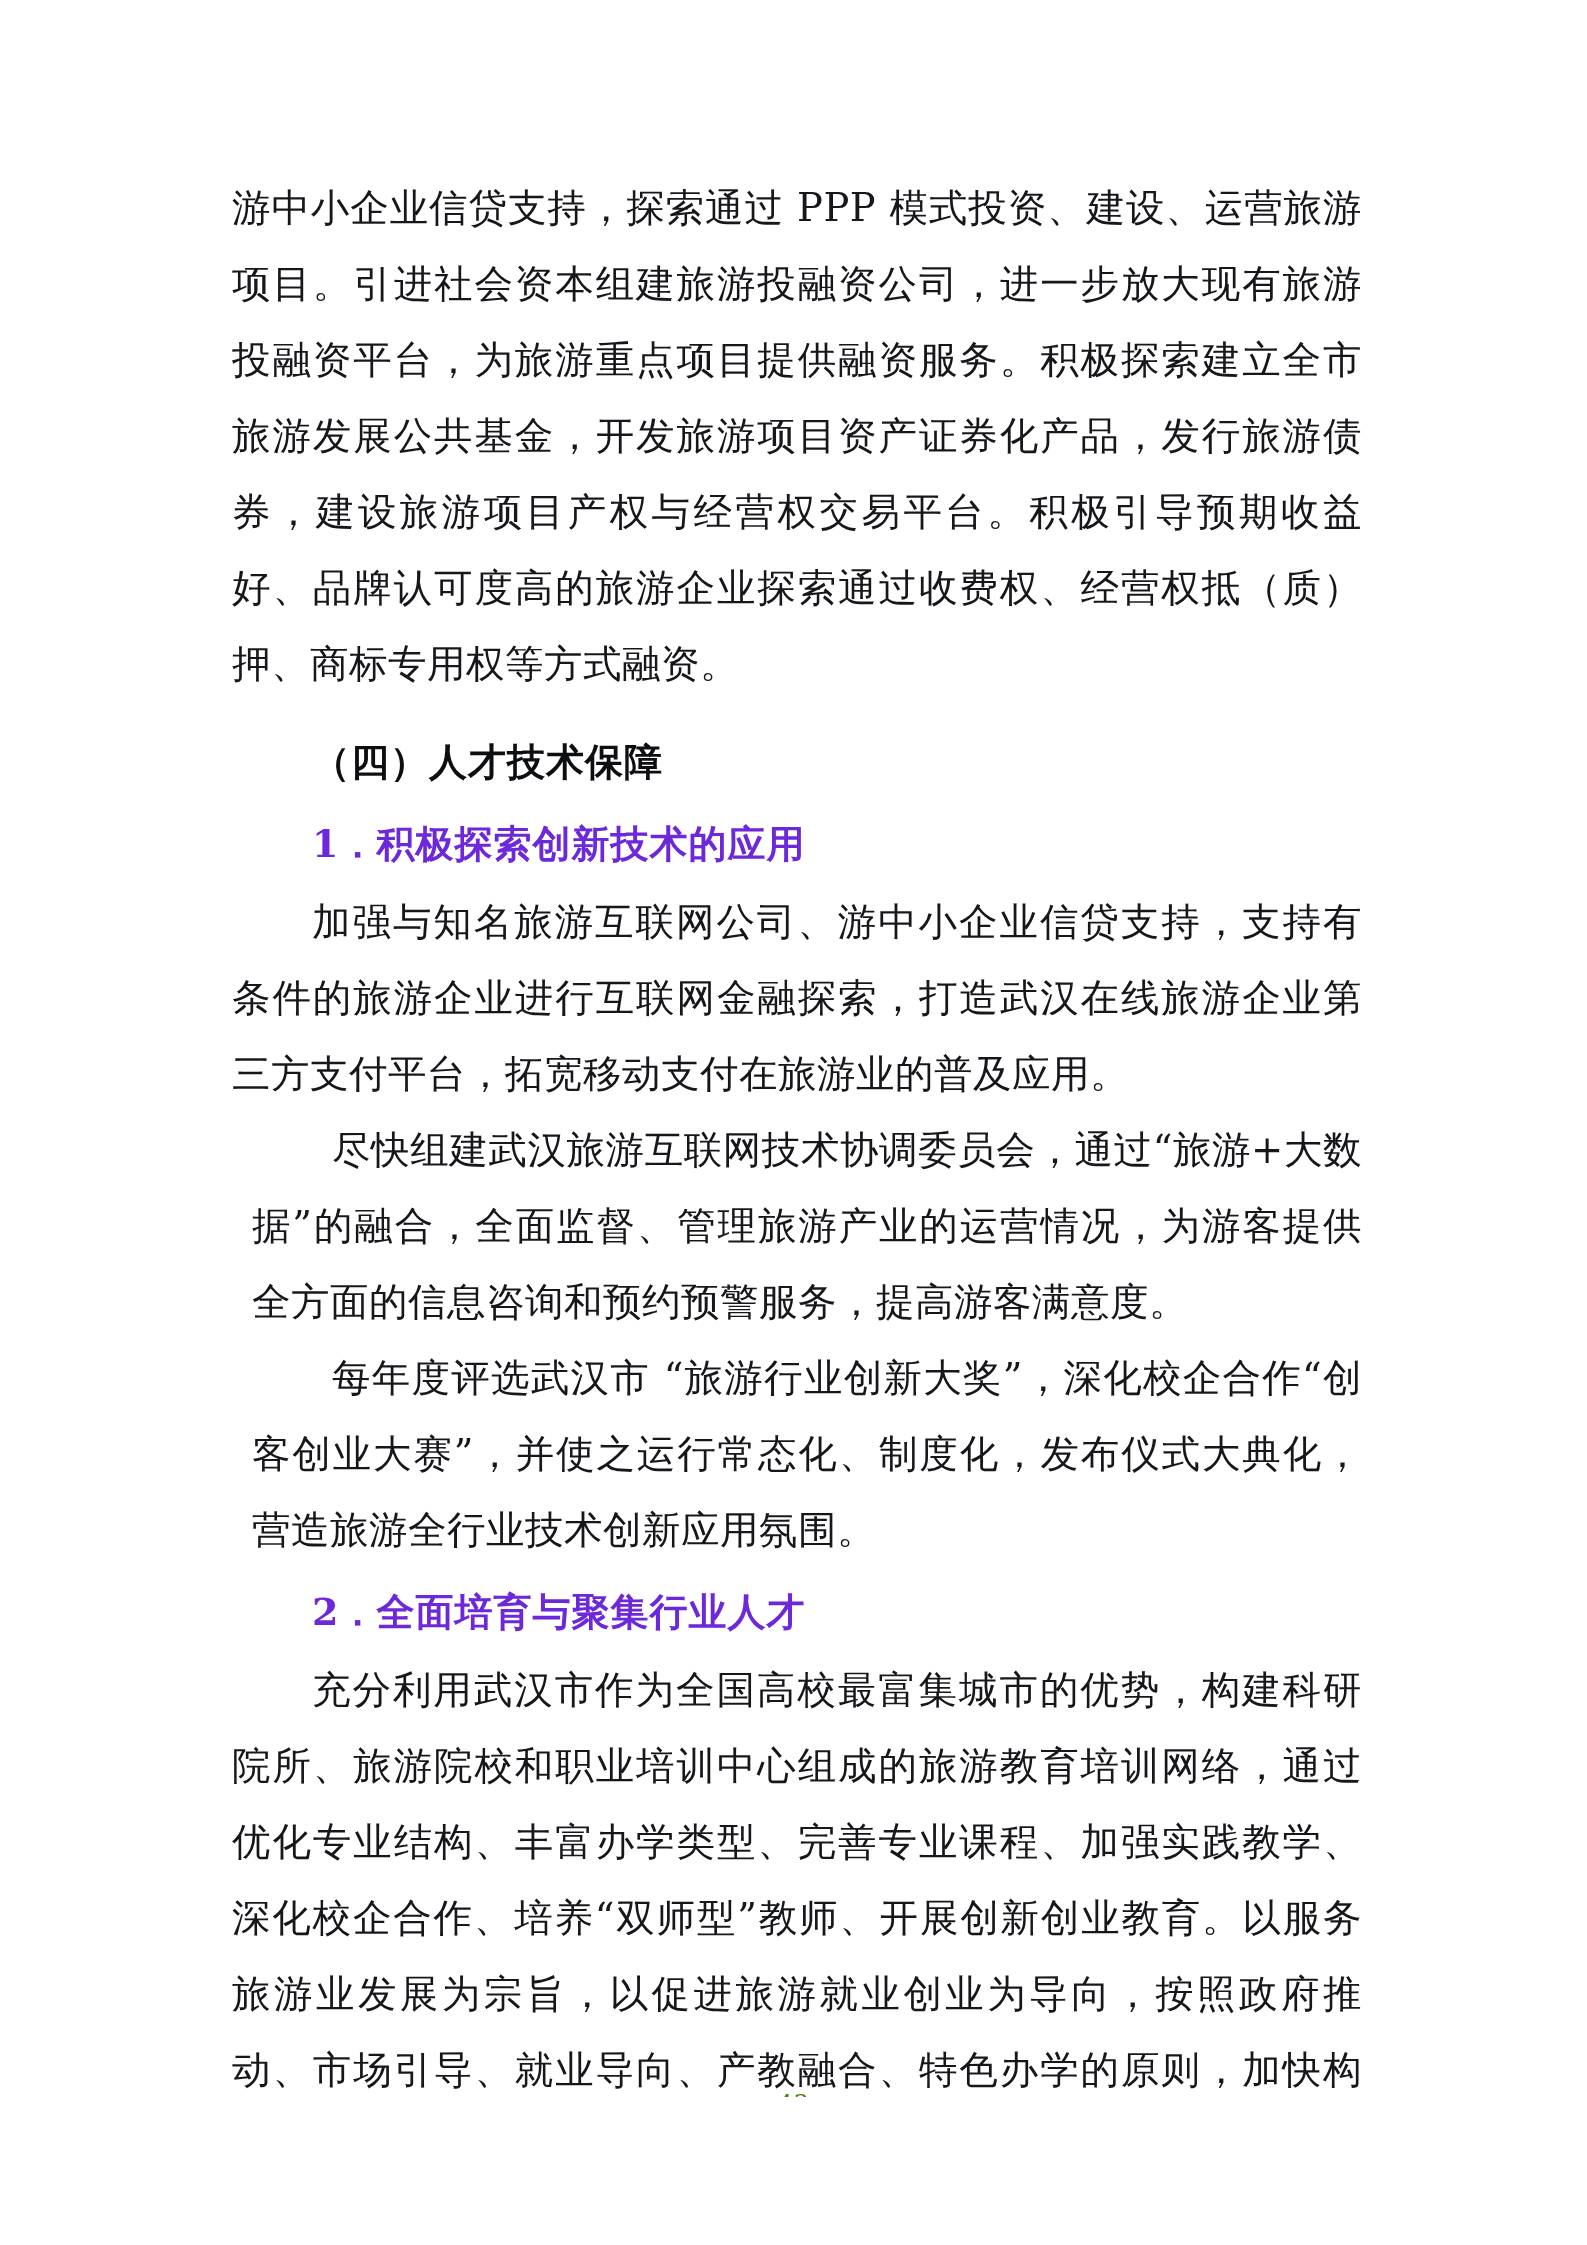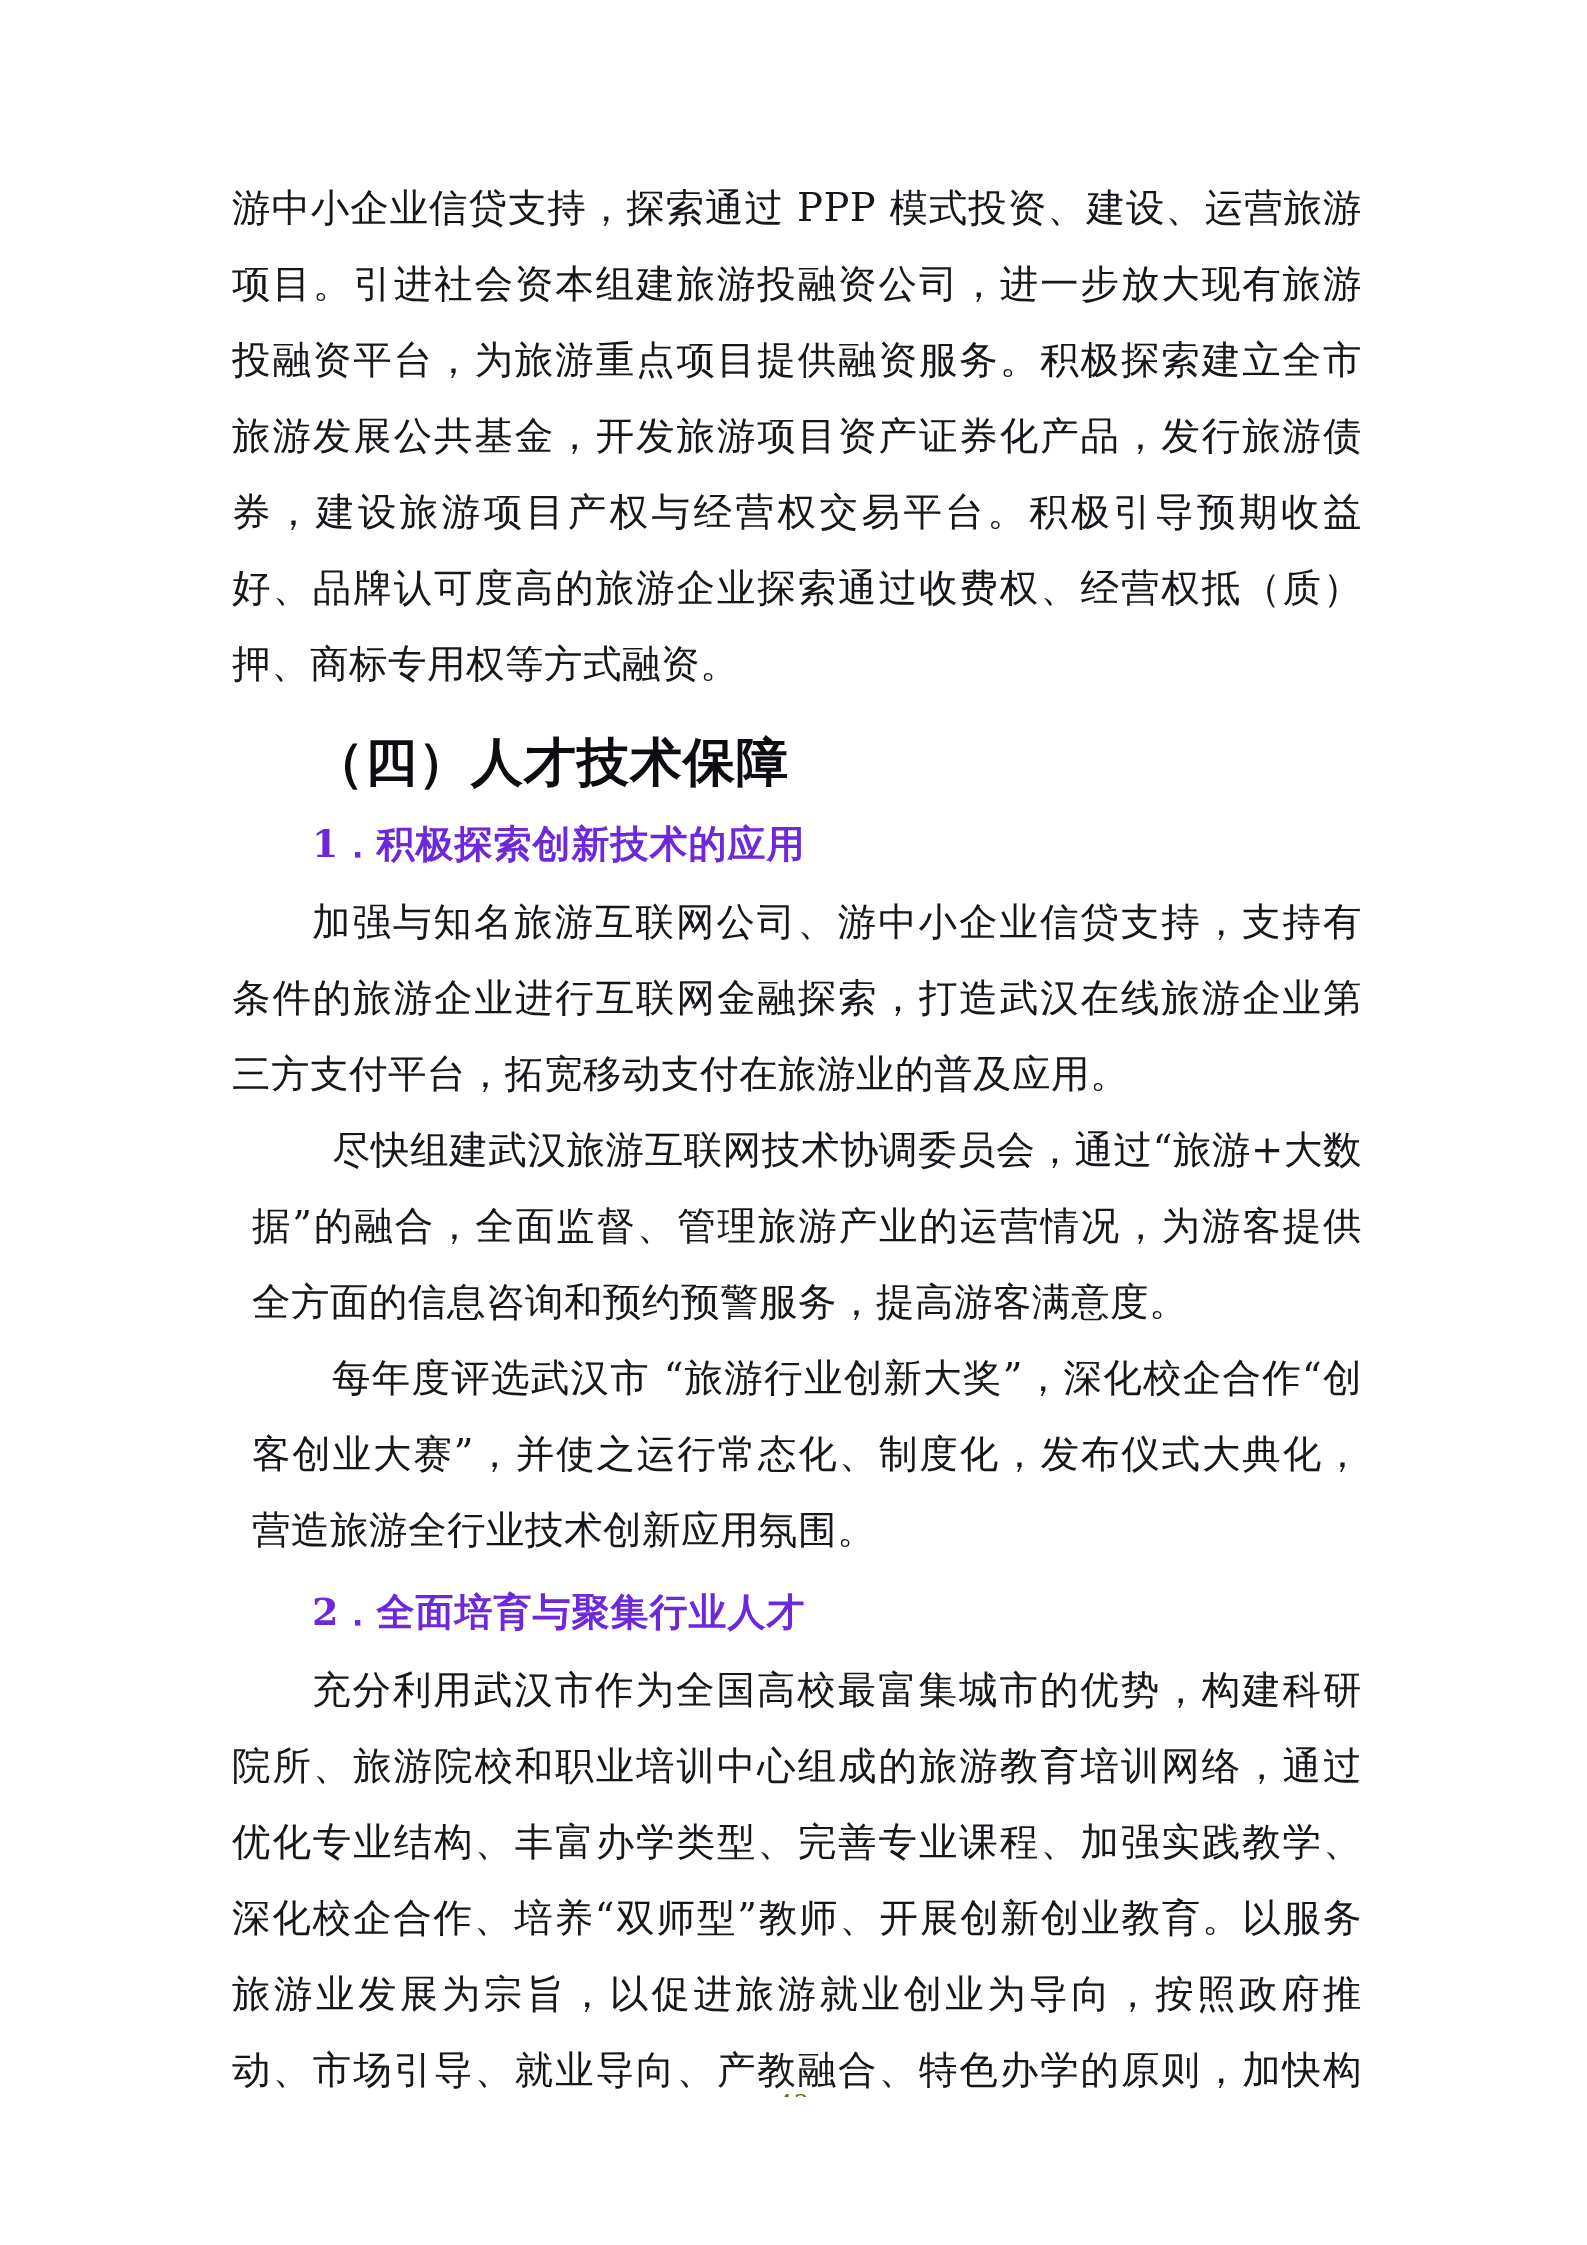--- a/index.html
+++ b/index.html
@@ -38,21 +38,21 @@
   .para.indent {
     text-indent: 80px;
   }
   .para + .para {
     margin-top: 0;
     margin-left: 20px;
   }
   
   .h-section {
     font-family: "DejaVu Sans", "Liberation Sans", sans-serif;
-    font-size: 52px;
+    font-size: 38px;
     font-weight: 700;
     line-height: 76px;
     color: #0d0e12;
     margin: 12px 0 4px 0;
     padding-left: 80px;
     letter-spacing: 1px;
   }
   
   .h-item {
     font-family: "DejaVu Serif", "Liberation Serif", serif;

